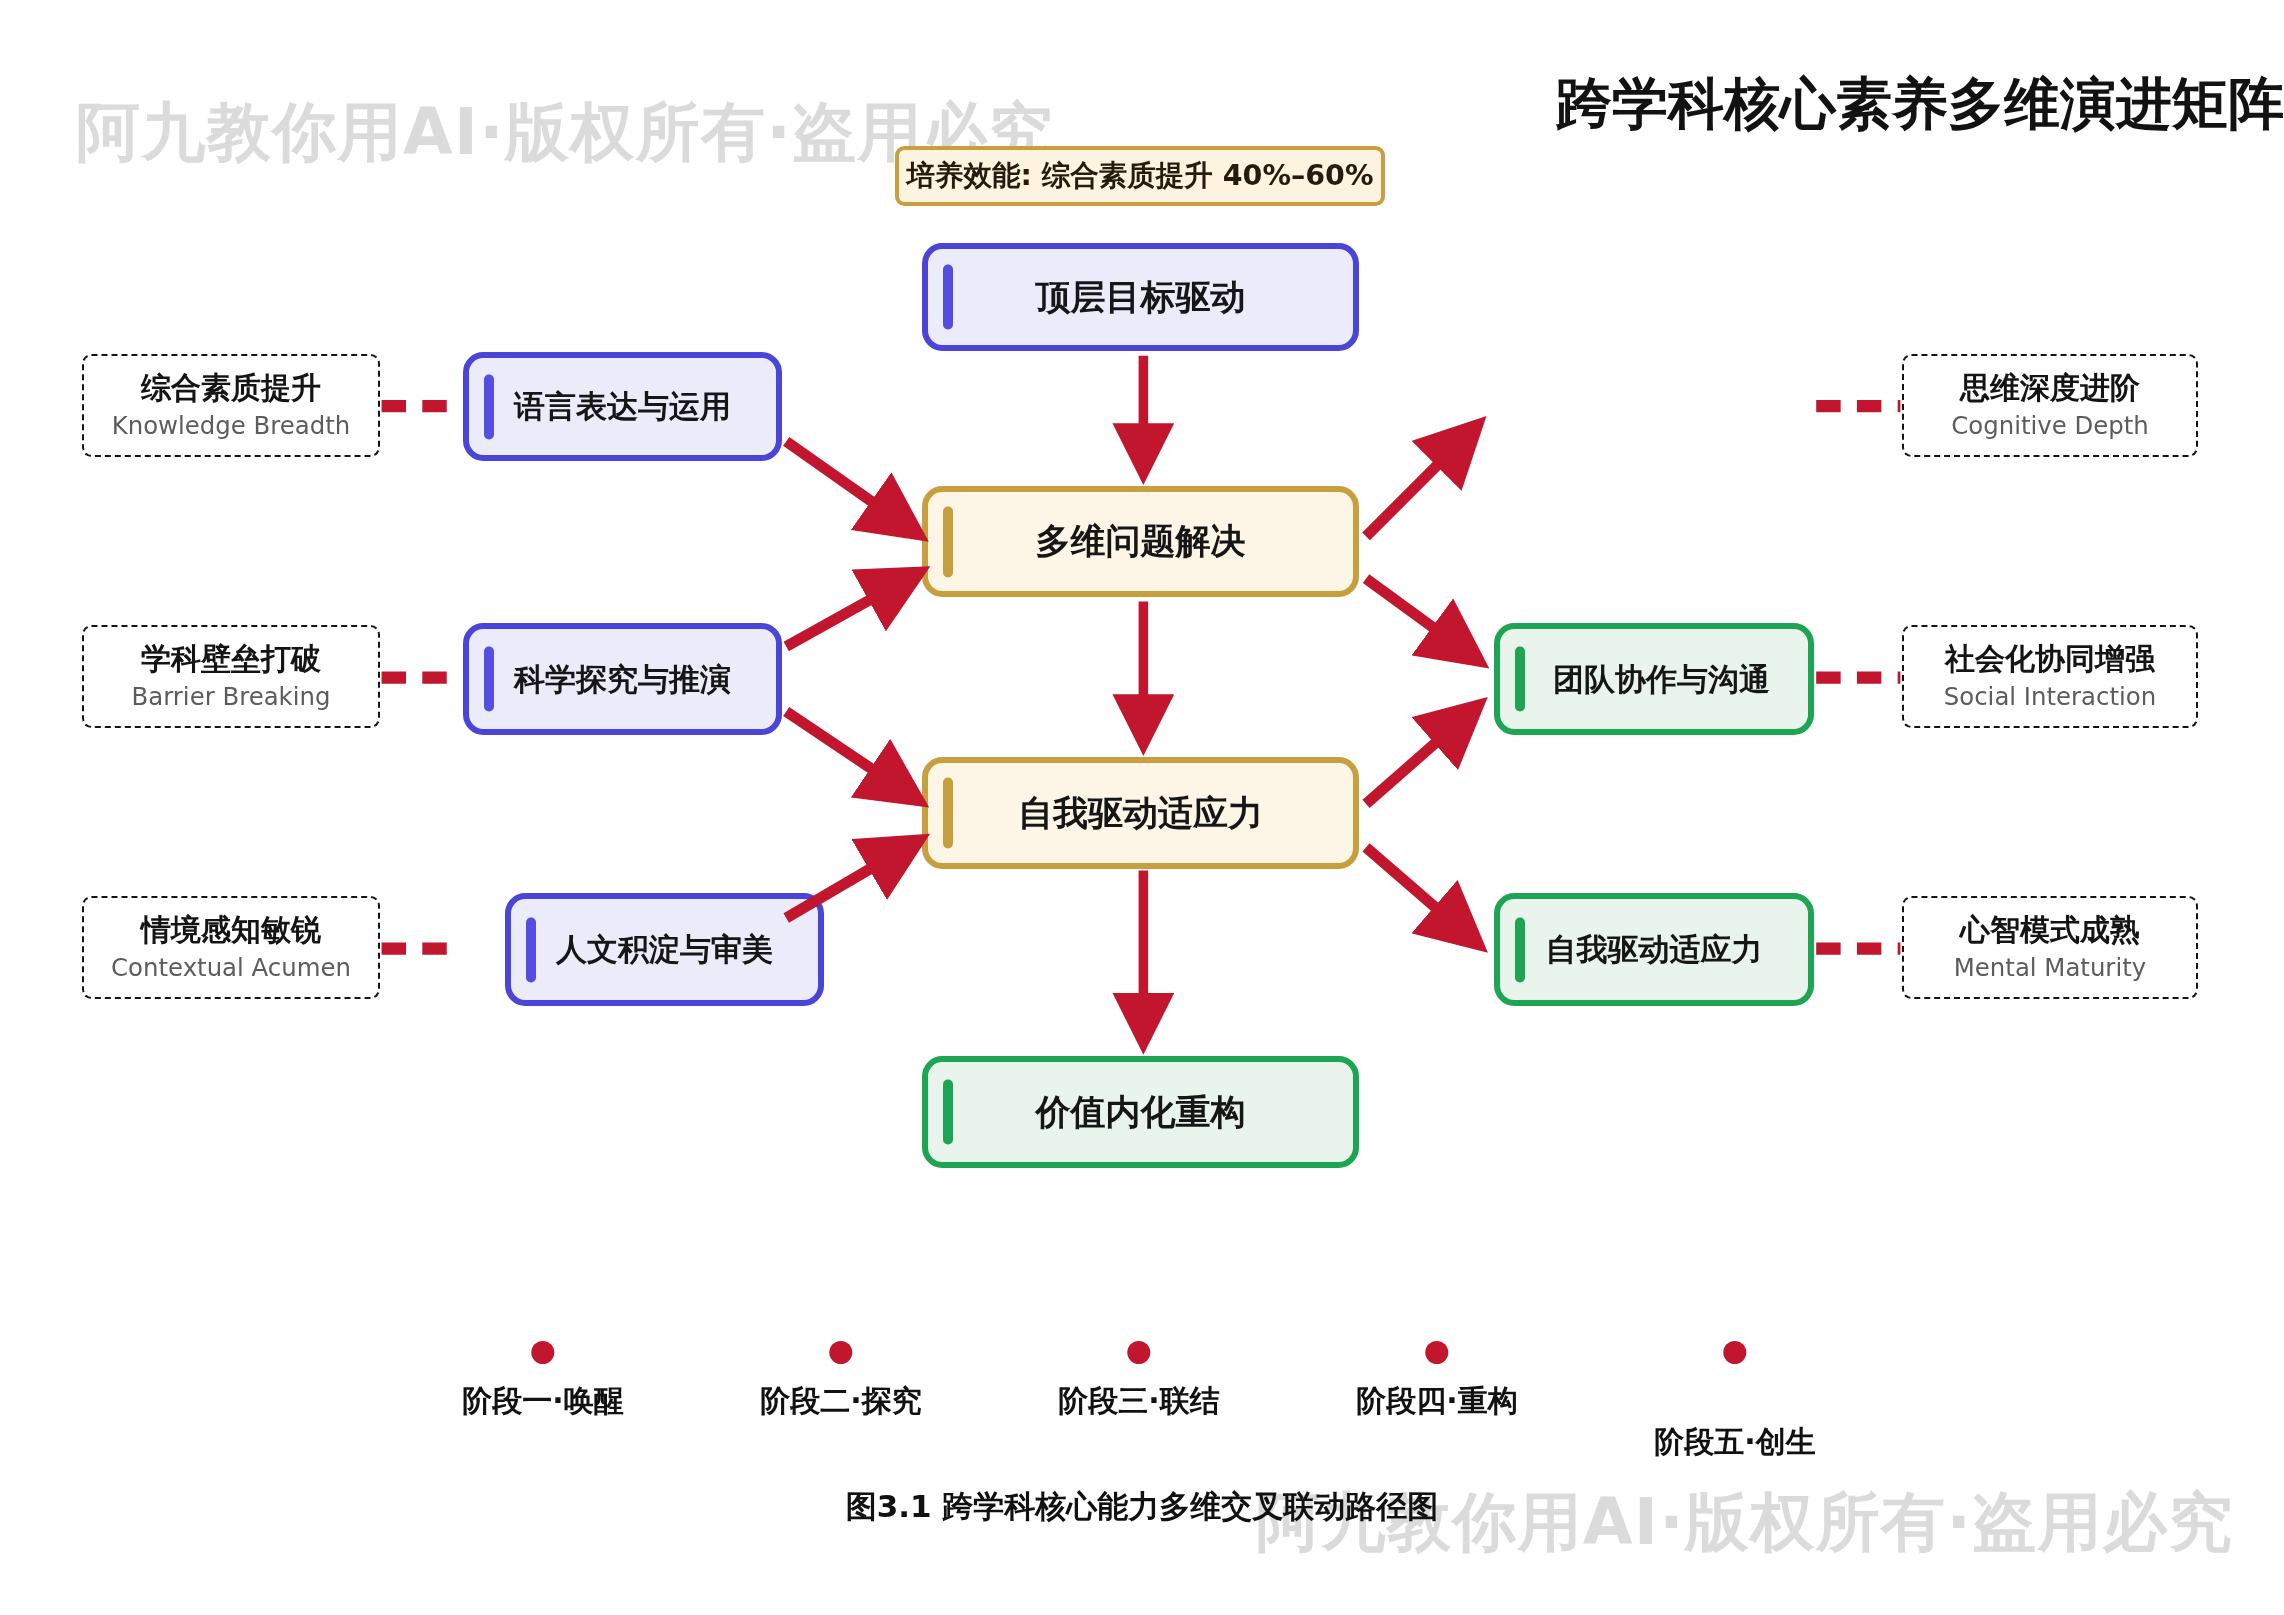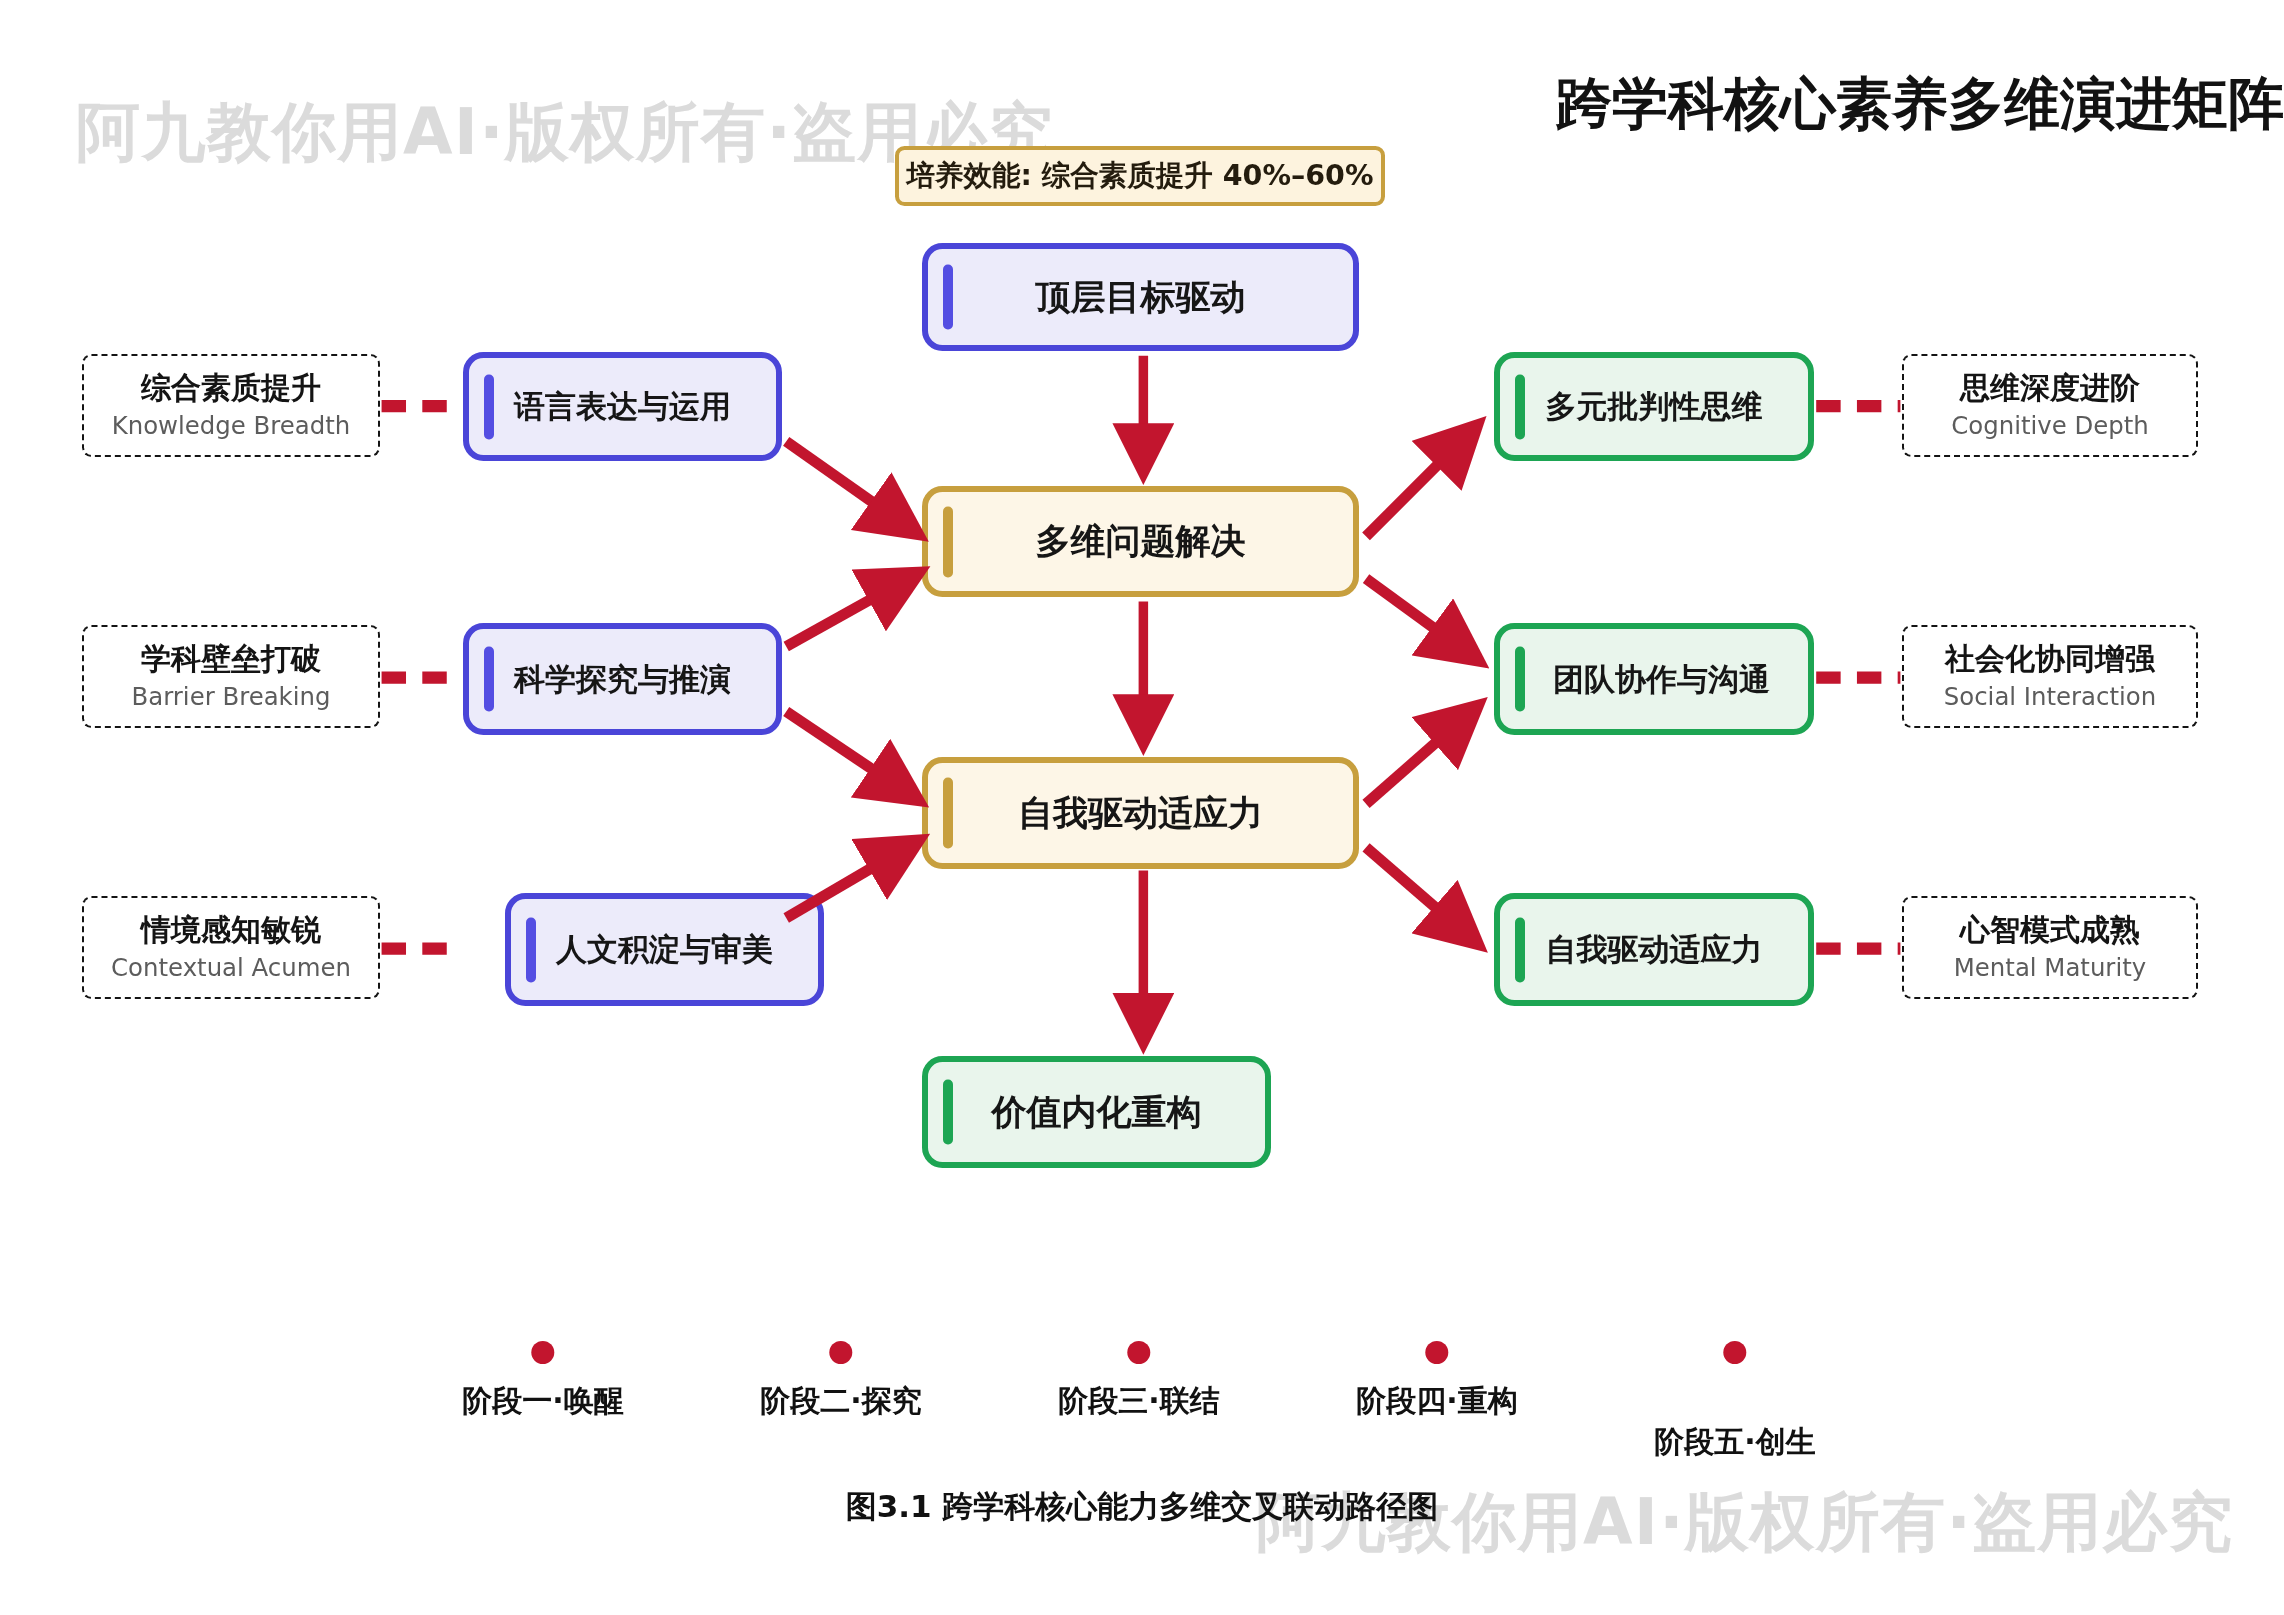--- a/index.html
+++ b/index.html
@@ -72,42 +72,38 @@
     <span>顶层目标驱动</span>
   </div>
   <div class="node gold" style="left:922px;top:486px;width:437px;height:111px;font-size:35px;">
     <span class="bar"></span>
     <span>多维问题解决</span>
   </div>
   <div class="node gold" style="left:922px;top:757px;width:437px;height:112px;font-size:35px;">
     <span class="bar"></span>
     <span>自我驱动适应力</span>
   </div>
-  <div class="node green" style="left:922px;top:1056px;width:349px;height:112px;font-size:35px;">
+  <div class="node green" style="left:922px;top:1056px;width:437px;height:112px;font-size:35px;">
     <span class="bar"></span>
     <span>价值内化重构</span>
   </div>
 
   <div class="node purple" style="left:463px;top:352px;width:319px;height:109px;font-size:31px;">
     <span class="bar"></span>
     <span>语言表达与运用</span>
   </div>
   <div class="node purple" style="left:463px;top:623px;width:319px;height:112px;font-size:31px;">
     <span class="bar"></span>
     <span>科学探究与推演</span>
   </div>
   <div class="node purple" style="left:463px;top:893px;width:319px;height:113px;font-size:31px;margin-left:42px;">
     <span class="bar"></span>
     <span>人文积淀与审美</span>
   </div>
 
-  <div class="node green" style="left:1494px;top:352px;width:320px;height:109px;font-size:31px;">
-    <span class="bar"></span>
-    <span>多元批判性思维</span>
-  </div>
   <div class="node green" style="left:1494px;top:623px;width:320px;height:112px;font-size:31px;padding-left:15px;">
     <span class="bar"></span>
     <span>团队协作与沟通</span>
   </div>
   <div class="node green" style="left:1494px;top:893px;width:320px;height:113px;font-size:31px;">
     <span class="bar"></span>
     <span>自我驱动适应力</span>
   </div>
 
   <div class="outcome" style="left:82px;top:354px;width:298px;height:103px;">

